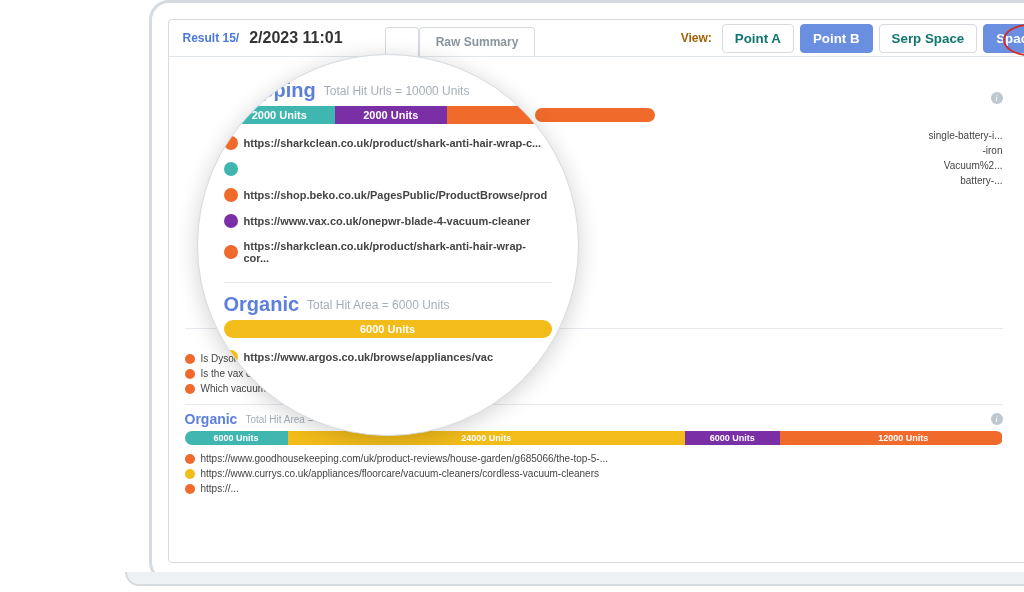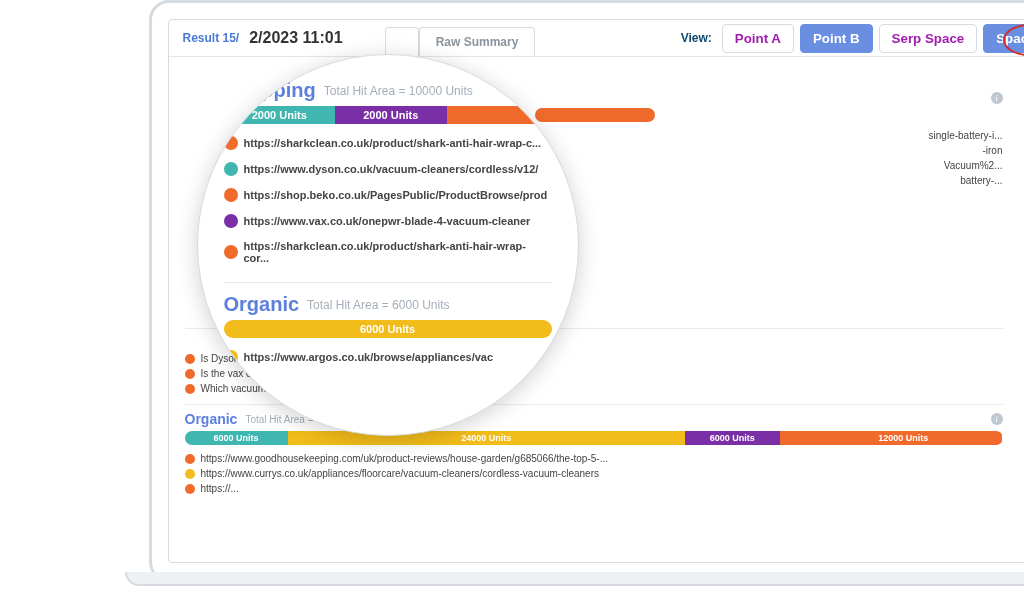--- a/index.html
+++ b/index.html
@@ -10,22 +10,22 @@
   .inner{position:absolute;left:16px;top:16px;right:16px;bottom:16px;border:1px solid #d5dbe0;border-radius:4px;overflow:hidden}
 
   
   .hdr{height:36px;border-bottom:1px solid #e1e6eb;display:flex;align-items:center;padding:0 14px;gap:16px}
   .result-lbl{color:#4a79d6;font-weight:bold;font-size:12px}
   .date{color:#333;font-weight:bold;font-size:16px;margin-left:-6px}
   .tabset{display:flex;margin-left:26px}
   .tab{border:1px solid #d5dbe0;border-bottom:none;border-radius:4px 4px 0 0;padding:7px 16px;font-size:12px;color:#8a949e;font-weight:bold;background:#fff;margin-top:6px}
   .tab.inactive{color:#cfd6dd}
   .view-ctrls{margin-left:auto;display:flex;align-items:center;gap:6px;font-size:12px}
-  .view-ctrls .lbl{color:#0c4a6e;font-weight:bold;margin-right:4px}
-  .btn{border:1px solid #d5dbe0;border-radius:4px;padding:6px 12px;background:#fff;color:#a21caf;font-weight:bold;cursor:pointer}
+  .view-ctrls .lbl{color:#a16207;font-weight:bold;margin-right:4px}
+  .btn{border:1px solid #d5dbe0;border-radius:4px;padding:6px 12px;background:#fff;color:#0f766e;font-weight:bold;cursor:pointer}
   .btn.active{background:#6a8ee0;border-color:#6a8ee0;color:#fff}
   .circle-annot{position:absolute;border:2px solid #d12b2b;border-radius:50%;width:48px;height:28px;pointer-events:none}
 
   
   .content{position:absolute;top:36px;left:0;right:0;bottom:0;padding:12px 60px 0 16px;overflow:hidden}
   .section{margin:8px 0 2px 0;border-top:1px solid #e6eaee;padding-top:6px}
   .sec-hdr{display:flex;align-items:center;gap:8px}
   .sec-title{color:#5b7fdc;font-weight:bold;font-size:14px}
   .sec-sub{color:#a5aeb8;font-size:10px}
   .info{width:12px;height:12px;border-radius:50%;background:#bfc7cf;margin-left:auto;display:flex;align-items:center;justify-content:center;color:#fff;font-size:9px;font-style:italic;font-family:Georgia,serif}
@@ -139,35 +139,34 @@
 
     </div>
   </div>
   <div class="base"></div>
 
   <div class="mag">
     <div class="mag-inner">
 
       <div class="sec-hdr" style="margin-top:4px">
         <span class="sec-title">Shopping</span>
-        <span class="sec-sub">Total Hit Area = 10000 Units</span>
+        <span class="sec-sub">Total Hit Urls = 10000 Units</span>
       </div>
       <div class="bar" id="mag-shop-bar">
           <div class="seg teal" style="width: 34%;">2000 Units</div>
           <div class="seg purple" style="width: 34%;">2000 Units</div>
           <div class="seg orange" style="width: 32%;"></div>
         </div>
       <div id="mag-shop-urls">
           <div class="url-line">
             <span class="dot d-orange"></span>
             <span>https://sharkclean.co.uk/product/shark-anti-hair-wrap-c...</span>
           </div>
           <div class="url-line">
             <span class="dot d-teal"></span>
-            <span>https://www.dyson.co.uk/vacuum-cleaners/cordless/v12/</span>
           </div>
           <div class="url-line">
             <span class="dot d-orange"></span>
             <span>https://shop.beko.co.uk/PagesPublic/ProductBrowse/prod</span>
           </div>
           <div class="url-line">
             <span class="dot d-purple"></span>
             <span>https://www.vax.co.uk/onepwr-blade-4-vacuum-cleaner</span>
           </div>
           <div class="url-line">

